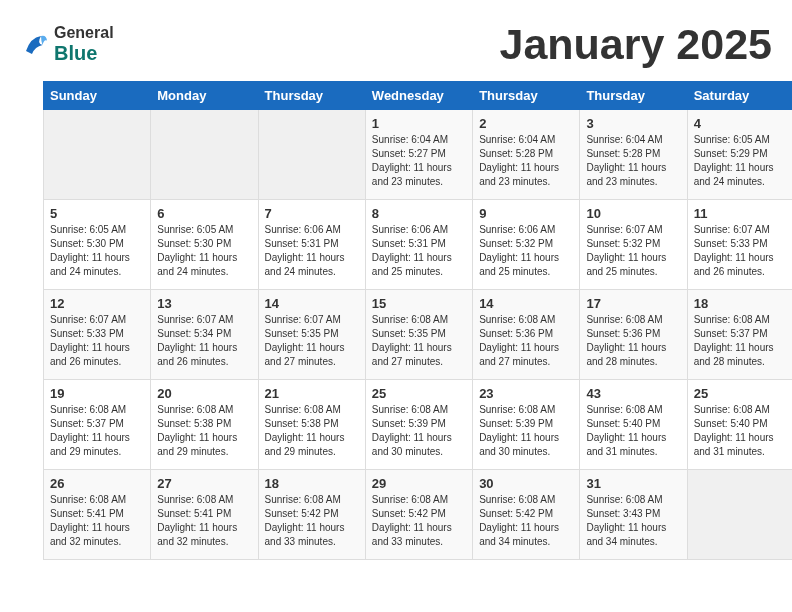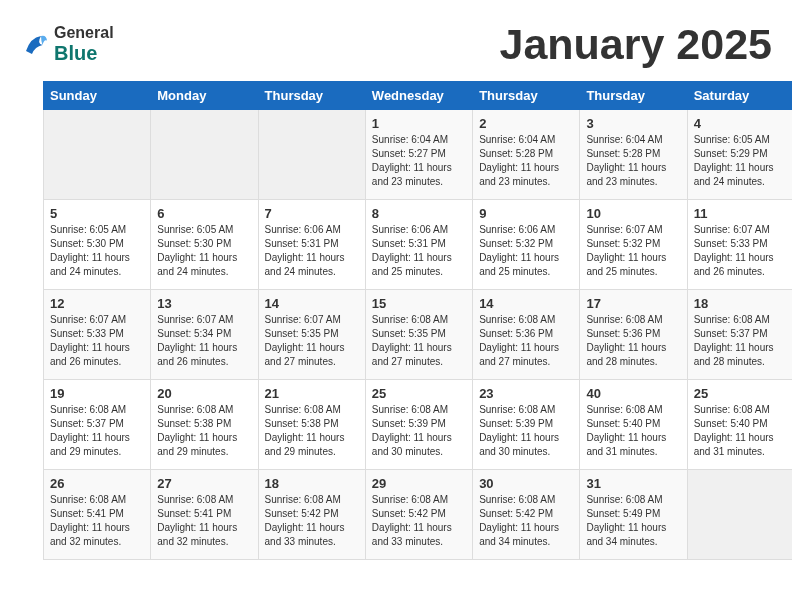--- a/index.html
+++ b/index.html
@@ -304,21 +304,21 @@
         </td>
         <td>
           <span class="day-number">23</span>
         <div class="day-info">
           <span>Sunrise: 6:08 AM</span><br>
           <span>Sunset: 5:39 PM</span><br>
           <span>Daylight: 11 hours and 30 minutes.</span>
         </div>
         </td>
         <td>
-          <span class="day-number">40</span>
+          <span class="day-number">43</span>
         <div class="day-info">
           <span>Sunrise: 6:08 AM</span><br>
           <span>Sunset: 5:40 PM</span><br>
           <span>Daylight: 11 hours and 31 minutes.</span>
         </div>
         </td>
         <td>
           <span class="day-number">25</span>
         <div class="day-info">
           <span>Sunrise: 6:08 AM</span><br>
@@ -365,20 +365,20 @@
         <div class="day-info">
           <span>Sunrise: 6:08 AM</span><br>
           <span>Sunset: 5:42 PM</span><br>
           <span>Daylight: 11 hours and 34 minutes.</span>
         </div>
         </td>
         <td>
           <span class="day-number">31</span>
         <div class="day-info">
           <span>Sunrise: 6:08 AM</span><br>
-          <span>Sunset: 5:49 PM</span><br>
+          <span>Sunset: 3:43 PM</span><br>
           <span>Daylight: 11 hours and 34 minutes.</span>
         </div>
         </td>
         <td class="empty-cell"></td>
       </tr>
     </tbody>
 </table>
 
 </body></html>

